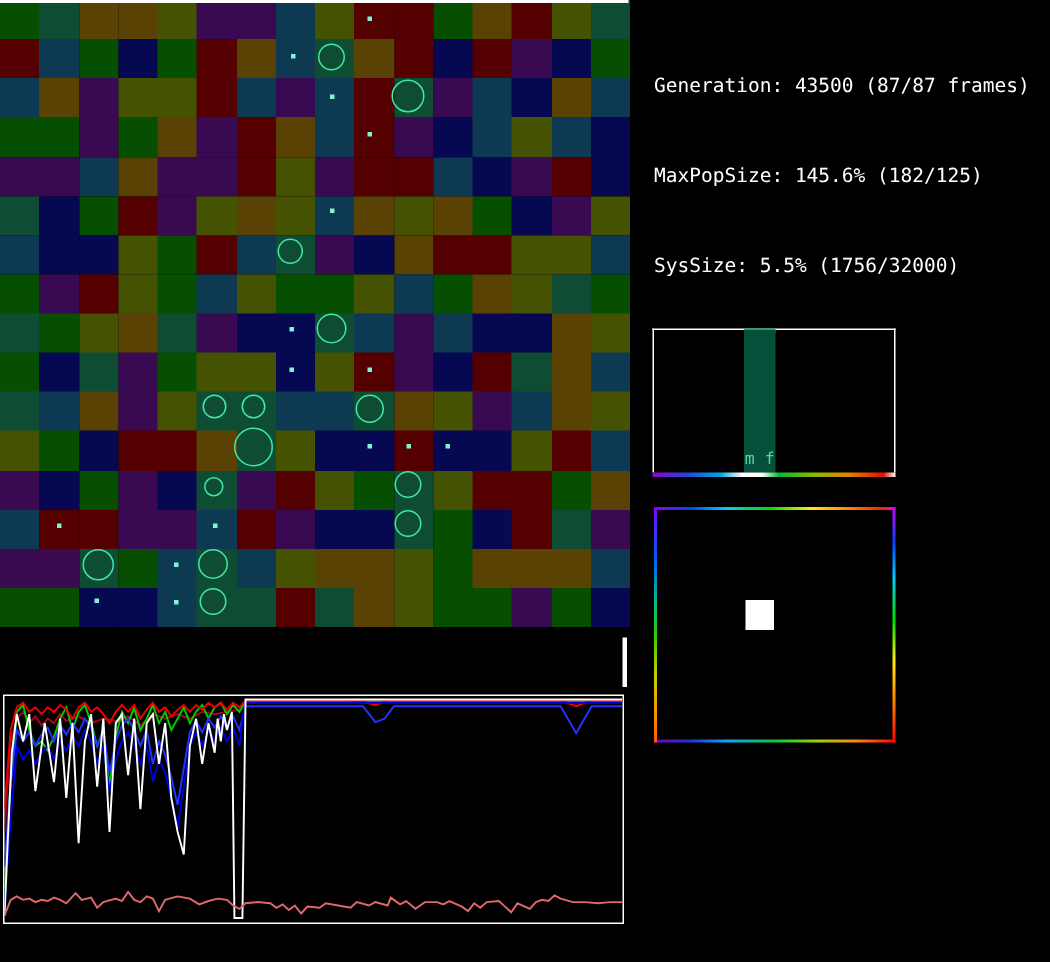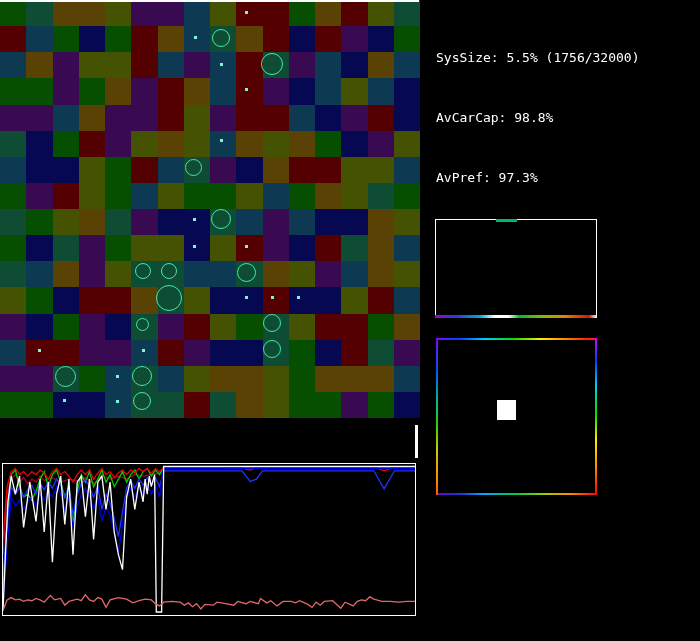--- a/index.html
+++ b/index.html
@@ -345,29 +345,34 @@
         <polyline points="0.0,132.9 3.3,67.9 8.2,10.6 12.4,6.0 16.5,22.7 20.6,33.2 24.7,30.2 28.8,36.2 33.0,27.2 37.1,15.1 41.2,7.6 45.3,22.7 49.4,10.6 53.6,6.0 57.7,18.1 61.8,33.2 65.9,22.7 70.0,60.4 74.2,27.2 78.3,10.6 82.4,18.1 86.5,7.6 90.6,22.7 94.8,15.1 98.9,6.0 103.0,18.1 107.1,10.6 111.2,22.7 115.4,15.1 119.5,7.6 123.6,18.1 127.7,10.6 131.8,6.0 136.0,15.1 140.1,7.6 144.2,4.5 148.3,12.1 152.4,6.0 156.6,10.6 160.7,3.8 412.0,3.8" fill="none" stroke="#00cc00" stroke-width="1.3"></polyline>
         <polyline points="0.0,75.5 4.1,22.7 8.2,7.6 12.4,4.5 16.5,10.6 20.6,7.6 24.7,12.1 28.8,7.6 33.0,10.6 37.1,6.0 41.2,9.1 45.3,15.1 49.4,7.6 53.6,4.5 57.7,10.6 61.8,7.6 65.9,12.1 70.0,18.1 74.2,10.6 78.3,6.0 82.4,10.6 86.5,6.0 90.6,15.1 94.8,9.1 98.9,4.5 103.0,10.6 107.1,7.6 111.2,13.6 115.4,9.1 119.5,6.0 123.6,10.6 127.7,6.0 131.8,9.1 136.0,4.5 140.1,7.6 144.2,4.5 148.3,9.1 152.4,4.5 156.6,7.6 160.7,3.0 226.6,3.0 239.0,3.8 247.2,6.0 255.4,3.0 370.8,3.0 381.1,6.8 391.4,3.0 412.0,3.0" fill="none" stroke="#ee0000" stroke-width="1.3"></polyline>
         <polyline points="0.0,113.3 4.1,60.4 8.2,22.7 12.4,30.2 16.5,24.2 20.6,33.2 24.7,25.7 28.8,21.1 33.0,30.2 37.1,19.6 41.2,25.7 45.3,18.1 49.4,24.2 53.6,15.1 57.7,21.1 61.8,33.2 65.9,22.7 70.0,51.3 74.2,30.2 78.3,19.6 82.4,15.1 86.5,22.7 90.6,33.2 94.8,22.7 98.9,45.3 103.0,30.2 107.1,39.3 111.2,54.4 115.4,72.5 119.5,48.3 123.6,24.2 127.7,16.6 131.8,24.2 136.0,15.1 140.1,21.1 144.2,13.6 148.3,21.1 152.4,13.6 156.6,22.7 160.7,6.8 239.0,6.8 247.2,17.4 253.4,15.1 259.6,6.8 370.8,6.8 381.1,24.9 391.4,6.8 412.0,6.8" fill="none" stroke="#2233ff" stroke-width="1.3"></polyline>
         <polyline points="0.0,138.9 4.1,83.1 8.2,33.2 12.4,42.3 16.5,36.2 20.6,45.3 24.7,37.8 28.8,33.2 33.0,42.3 37.1,30.2 41.2,36.2 45.3,27.2 49.4,33.2 53.6,22.7 57.7,30.2 61.8,45.3 65.9,33.2 70.0,63.4 74.2,42.3 78.3,30.2 82.4,24.2 86.5,33.2 90.6,45.3 94.8,33.2 98.9,57.4 103.0,42.3 107.1,51.3 111.2,67.9 115.4,87.6 119.5,60.4 123.6,33.2 127.7,24.2 131.8,33.2 136.0,22.7 140.1,30.2 144.2,21.1 148.3,30.2 152.4,21.1 156.6,33.2 158.6,15.1 160.7,4.5 412.0,4.5" fill="none" stroke="#0000dd" stroke-width="1.3"></polyline>
         <polyline points="0.0,146.5 2.1,98.2 4.9,37.8 8.2,12.1 12.4,30.2 16.5,12.1 20.6,63.4 26.8,18.1 33.0,57.4 37.1,15.1 41.2,67.9 45.3,18.1 49.4,98.2 53.6,30.2 57.7,12.1 61.8,60.4 65.9,15.1 70.0,90.6 74.2,18.1 78.3,12.1 82.4,52.8 86.5,15.1 90.6,75.5 94.8,18.1 98.9,12.1 103.0,45.3 107.1,18.1 111.2,67.9 115.4,90.6 119.5,105.7 123.6,33.2 127.7,15.1 131.8,45.3 136.0,18.1 140.1,37.8 142.1,15.1 144.2,30.2 146.3,12.1 148.3,22.7 151.6,10.6 153.3,148.0 158.6,148.0 160.7,2.3 412.0,2.3" fill="none" stroke="#ffffff" stroke-width="1.3"></polyline>
         <polyline points="0.0,146.5 4.1,135.9 8.2,133.6 12.4,135.9 16.5,135.1 20.6,137.4 24.7,135.9 28.8,136.7 33.0,134.4 37.1,135.9 41.2,138.2 47.4,131.4 51.5,135.9 57.7,134.4 61.8,141.2 65.9,137.4 74.2,135.1 78.3,136.7 82.4,130.6 86.5,135.9 90.6,137.4 94.8,133.6 98.9,135.1 103.0,143.4 107.1,135.9 115.4,133.6 123.6,135.1 129.8,138.9 136.0,136.7 142.1,135.1 148.3,135.9 152.4,139.7 156.6,141.9 160.7,138.2 168.9,137.4 177.2,138.2 181.3,141.2 185.4,138.9 189.5,142.7 193.6,139.7 197.8,145.0 201.9,140.4 210.1,141.2 214.2,138.2 222.5,139.7 230.7,141.2 234.8,137.4 243.1,139.7 247.2,137.4 255.4,139.7 257.5,134.4 263.7,138.9 267.8,136.7 274.0,141.9 280.2,137.4 288.4,137.4 292.5,138.9 296.6,136.7 304.9,140.4 309.0,143.4 313.1,138.2 317.2,141.2 321.4,137.4 329.6,136.7 333.7,140.4 337.8,144.2 342.0,138.2 350.2,141.9 354.3,137.4 358.4,135.9 362.6,136.7 366.7,132.9 370.8,135.1 379.0,137.4 387.3,137.4 395.5,138.2 403.8,137.4 412.0,137.4" fill="none" stroke="#e06868" stroke-width="1.3"></polyline>
       </svg>
   </div>
 
   <div class="stats">
+    <div>Generation: 43500 (87/87 frames)</div>
+    <div>MaxPopSize: 145.6% (182/125)</div>
     <div>SysSize: 5.5% (1756/32000)</div>
     <div>AvCarCap: 98.8%</div>
     <div>AvPref: 97.3%</div>
     <div>Cramer's V: 100.0%</div>
     <div>Purebred: 100.0%</div>
   </div>
 
   <div class="mfbox">
     <div class="mfcap" id="mfcap" style="background: rgb(0, 184, 99);"></div>
+    <div class="mfbar" id="mfbar" style="background: rgb(5, 80, 58);">
+      <div class="mflabel" id="mflabel" style="color: rgb(85, 213, 156);">m f</div>
+    </div>
   </div>
   <div class="mfrainbow"></div>
 
   <div class="colorbox">
     <div class="cbedge cb-top"></div>
     <div class="cbedge cb-right"></div>
     <div class="cbedge cb-bottom"></div>
     <div class="cbedge cb-left"></div>
     <div class="cbsquare" id="cbsquare" style="background: rgb(255, 255, 255);"></div>
   </div>

